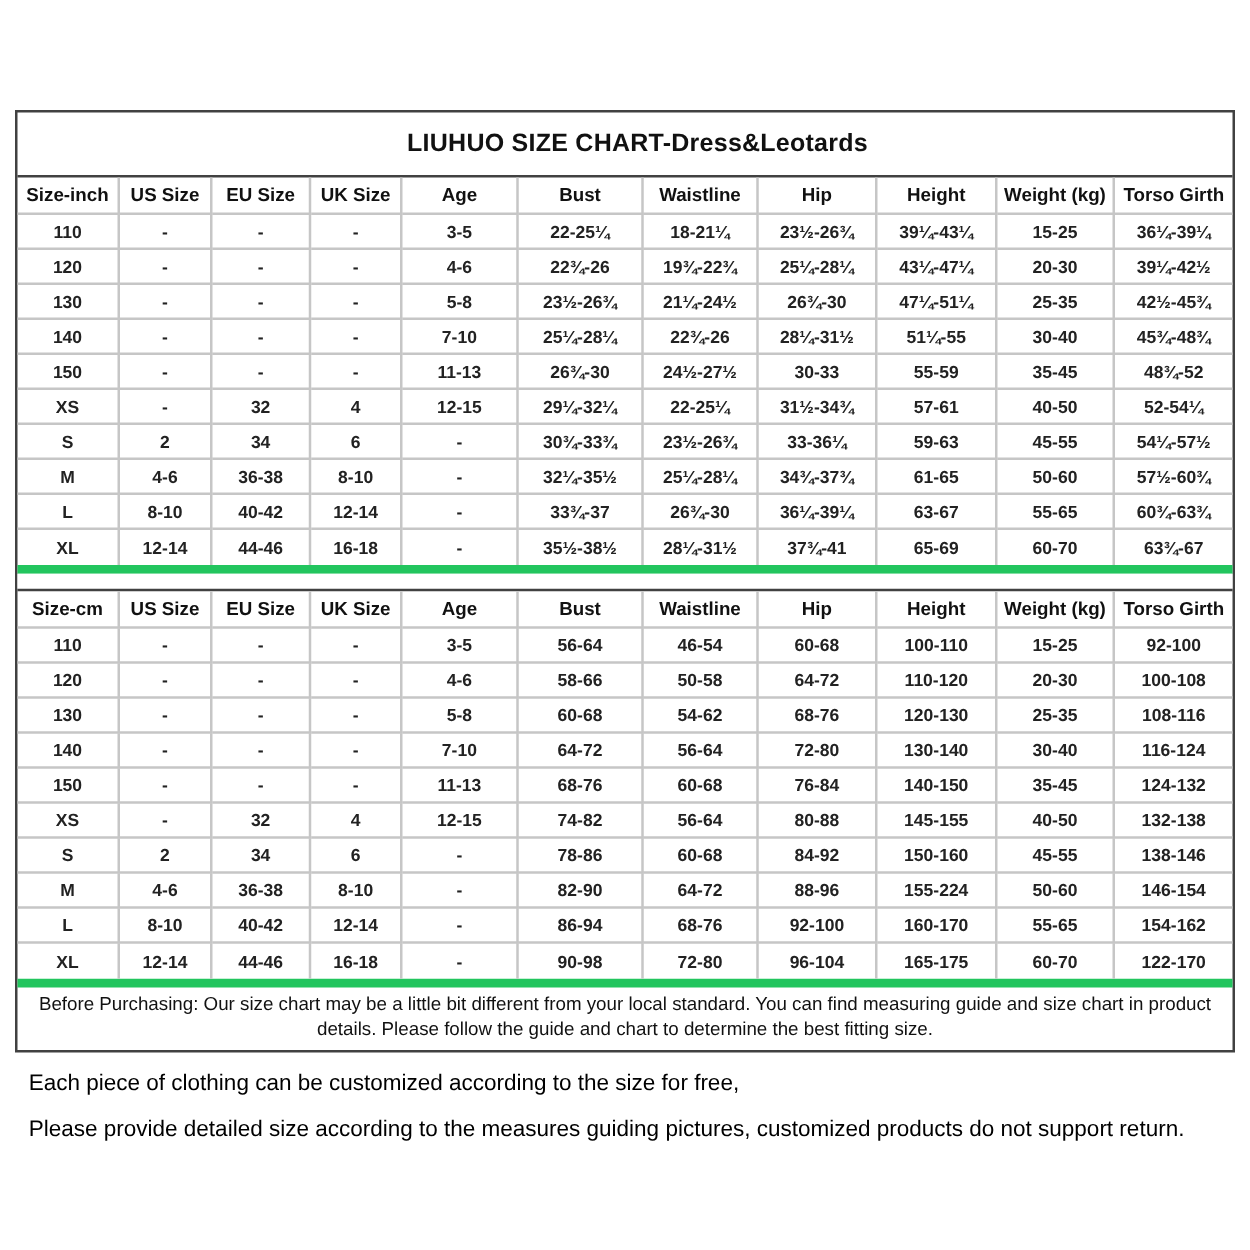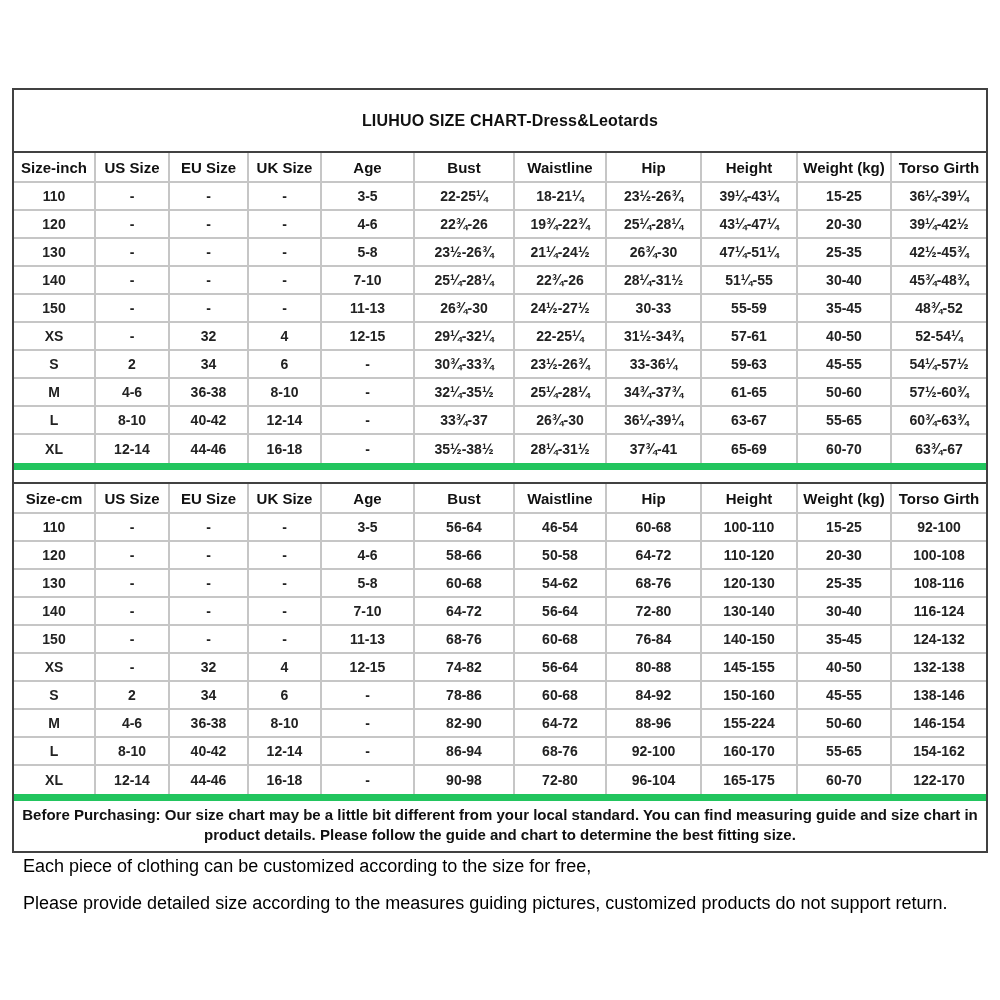--- a/index.html
+++ b/index.html
@@ -12,23 +12,23 @@
     position: relative;
   }
   .chart-wrap {
     position: absolute;
     left: 12px; top: 88px;
     width: 976px;
     background: #fff;
     border: 2px solid #414141;
   }
   .chart-title {
-    height: 61px;
+    height: 50px;
     display: flex; align-items: center; justify-content: center;
-    font-size: 16px; font-weight: bold; letter-spacing: 0.2px;
+    font-size: 20px; font-weight: bold; letter-spacing: 0.2px;
     color: #111;
     margin-left: 20px;
   }
   table.size-table {
     width: 100%;
     border-collapse: separate;
     border-spacing: 0;
     table-layout: fixed;
     border-top: 2px solid #414141;
     border-bottom: 7px solid #22c55e;
@@ -45,21 +45,21 @@
   table.size-table th:last-child, table.size-table td:last-child { border-right: none; }
   table.size-table tr:last-child td { border-bottom: none; }
   table.size-table th { height: 30px; font-size: 15px; font-weight: bold; color: #111; }
   table.size-table td { height: 28px; font-size: 14px; font-weight: 700; color: #222; }
   .table-gap { height: 12px; background: #fff; }
   .purchase-note {
     border-top: none;
     padding: 4px 6px 6px 6px;
     text-align: center;
     font-size: 15px;
-    font-weight: bold;
+    font-weight: normal;
     line-height: 1.32;
     color: #111;
   }
   .footer-line { position: absolute; left: 10px; font-size: 18px; color: #000; margin-left: 13px; }
   .footer-line.l1 { top: 856px; }
   .footer-line.l2 { top: 893px; }
 </style>
 </head>
 <body>
 

